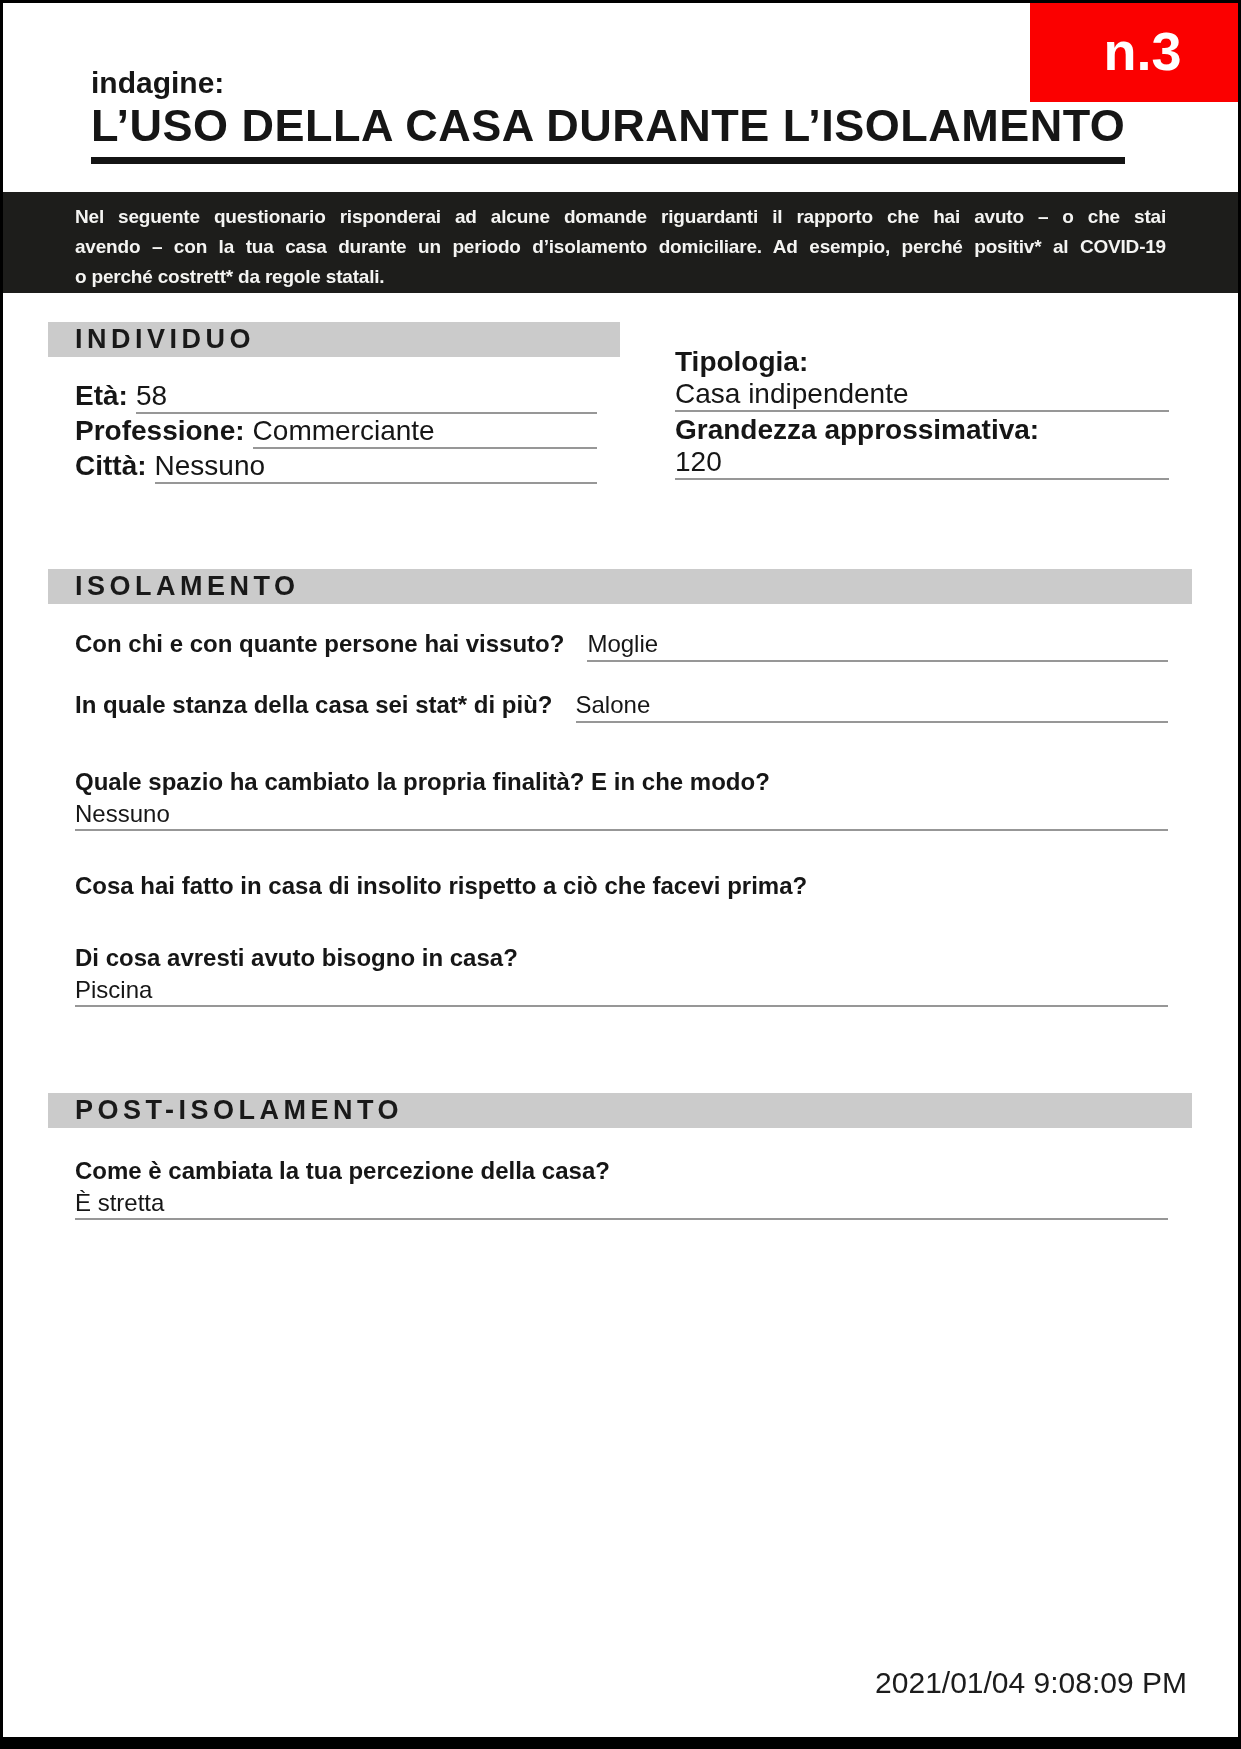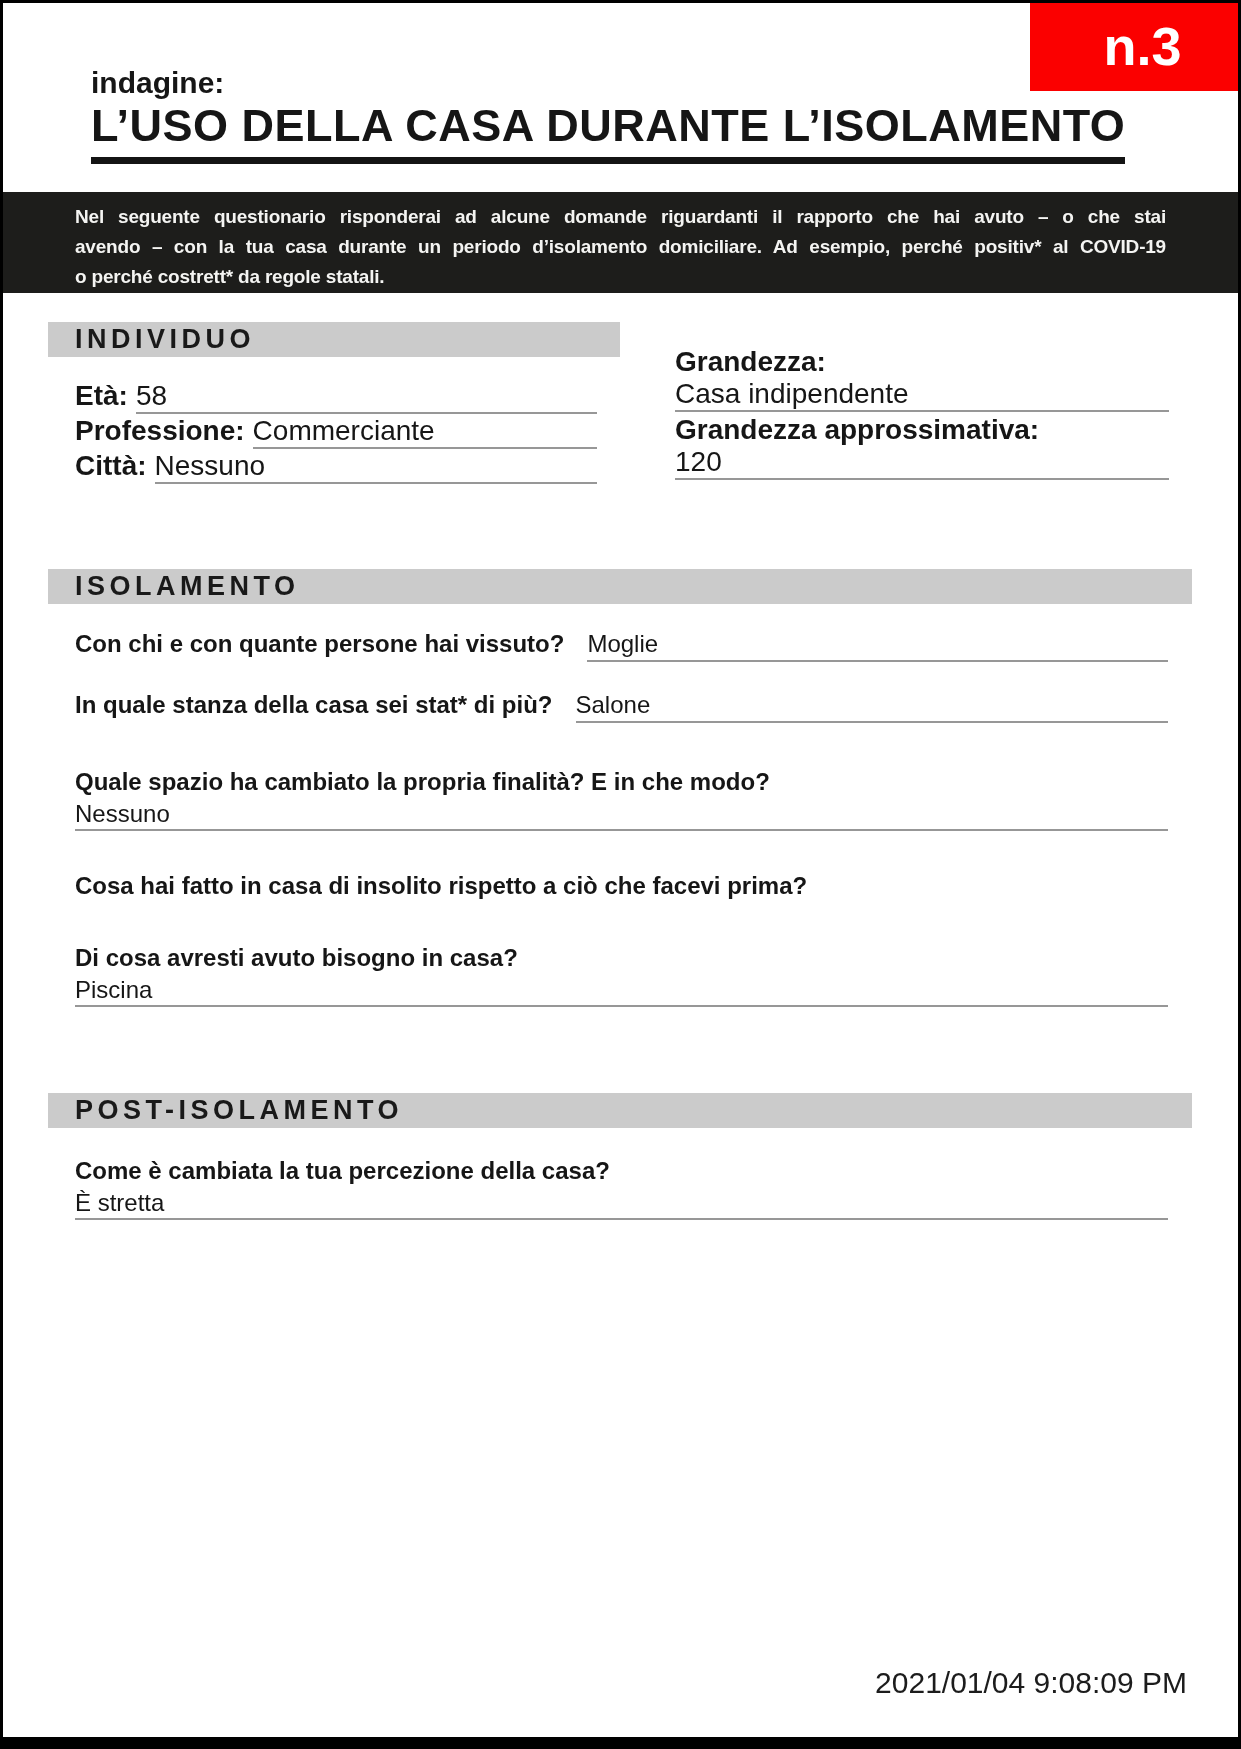--- a/index.html
+++ b/index.html
@@ -17,21 +17,21 @@
     width:1241px;height:1749px;
     margin:0 auto;
     background:#fff;
     border:3px solid #000;
     border-bottom:12px solid #000;
     overflow:hidden;
   }
   
   .badge{
     position:absolute;top:-3px;right:-3px;
-    width:211px;height:91px;
+    width:211px;height:102px;
     background:var(--accent);
     display:flex;align-items:center;justify-content:center;
     z-index:5;
   }
   .badge span{
     color:#fff;font-size:54px;font-weight:bold;line-height:1;
     letter-spacing:0px;padding-left:14px;
   }
   
   .header{position:absolute;left:88px;top:62px;right:50px;}
@@ -131,21 +131,21 @@
         </div>
         <div class="f-row">
           <span class="f-label">Città:</span>
           <span class="f-value">Nessuno</span>
         </div>
       </div>
     </div>
 
     <div class="col-right">
       <div class="fields">
-        <div class="f-label-row">Grandezza:</div>
+        <div class="f-label-row">Tipologia:</div>
         <div class="f-value-row">Casa indipendente</div>
         <div class="f-label-row">Grandezza approssimativa:</div>
         <div class="f-value-row">120</div>
       </div>
     </div>
 
   </div>
 
   <div class="section-full sec-isolamento">
     <div class="section-bar">ISOLAMENTO</div>

